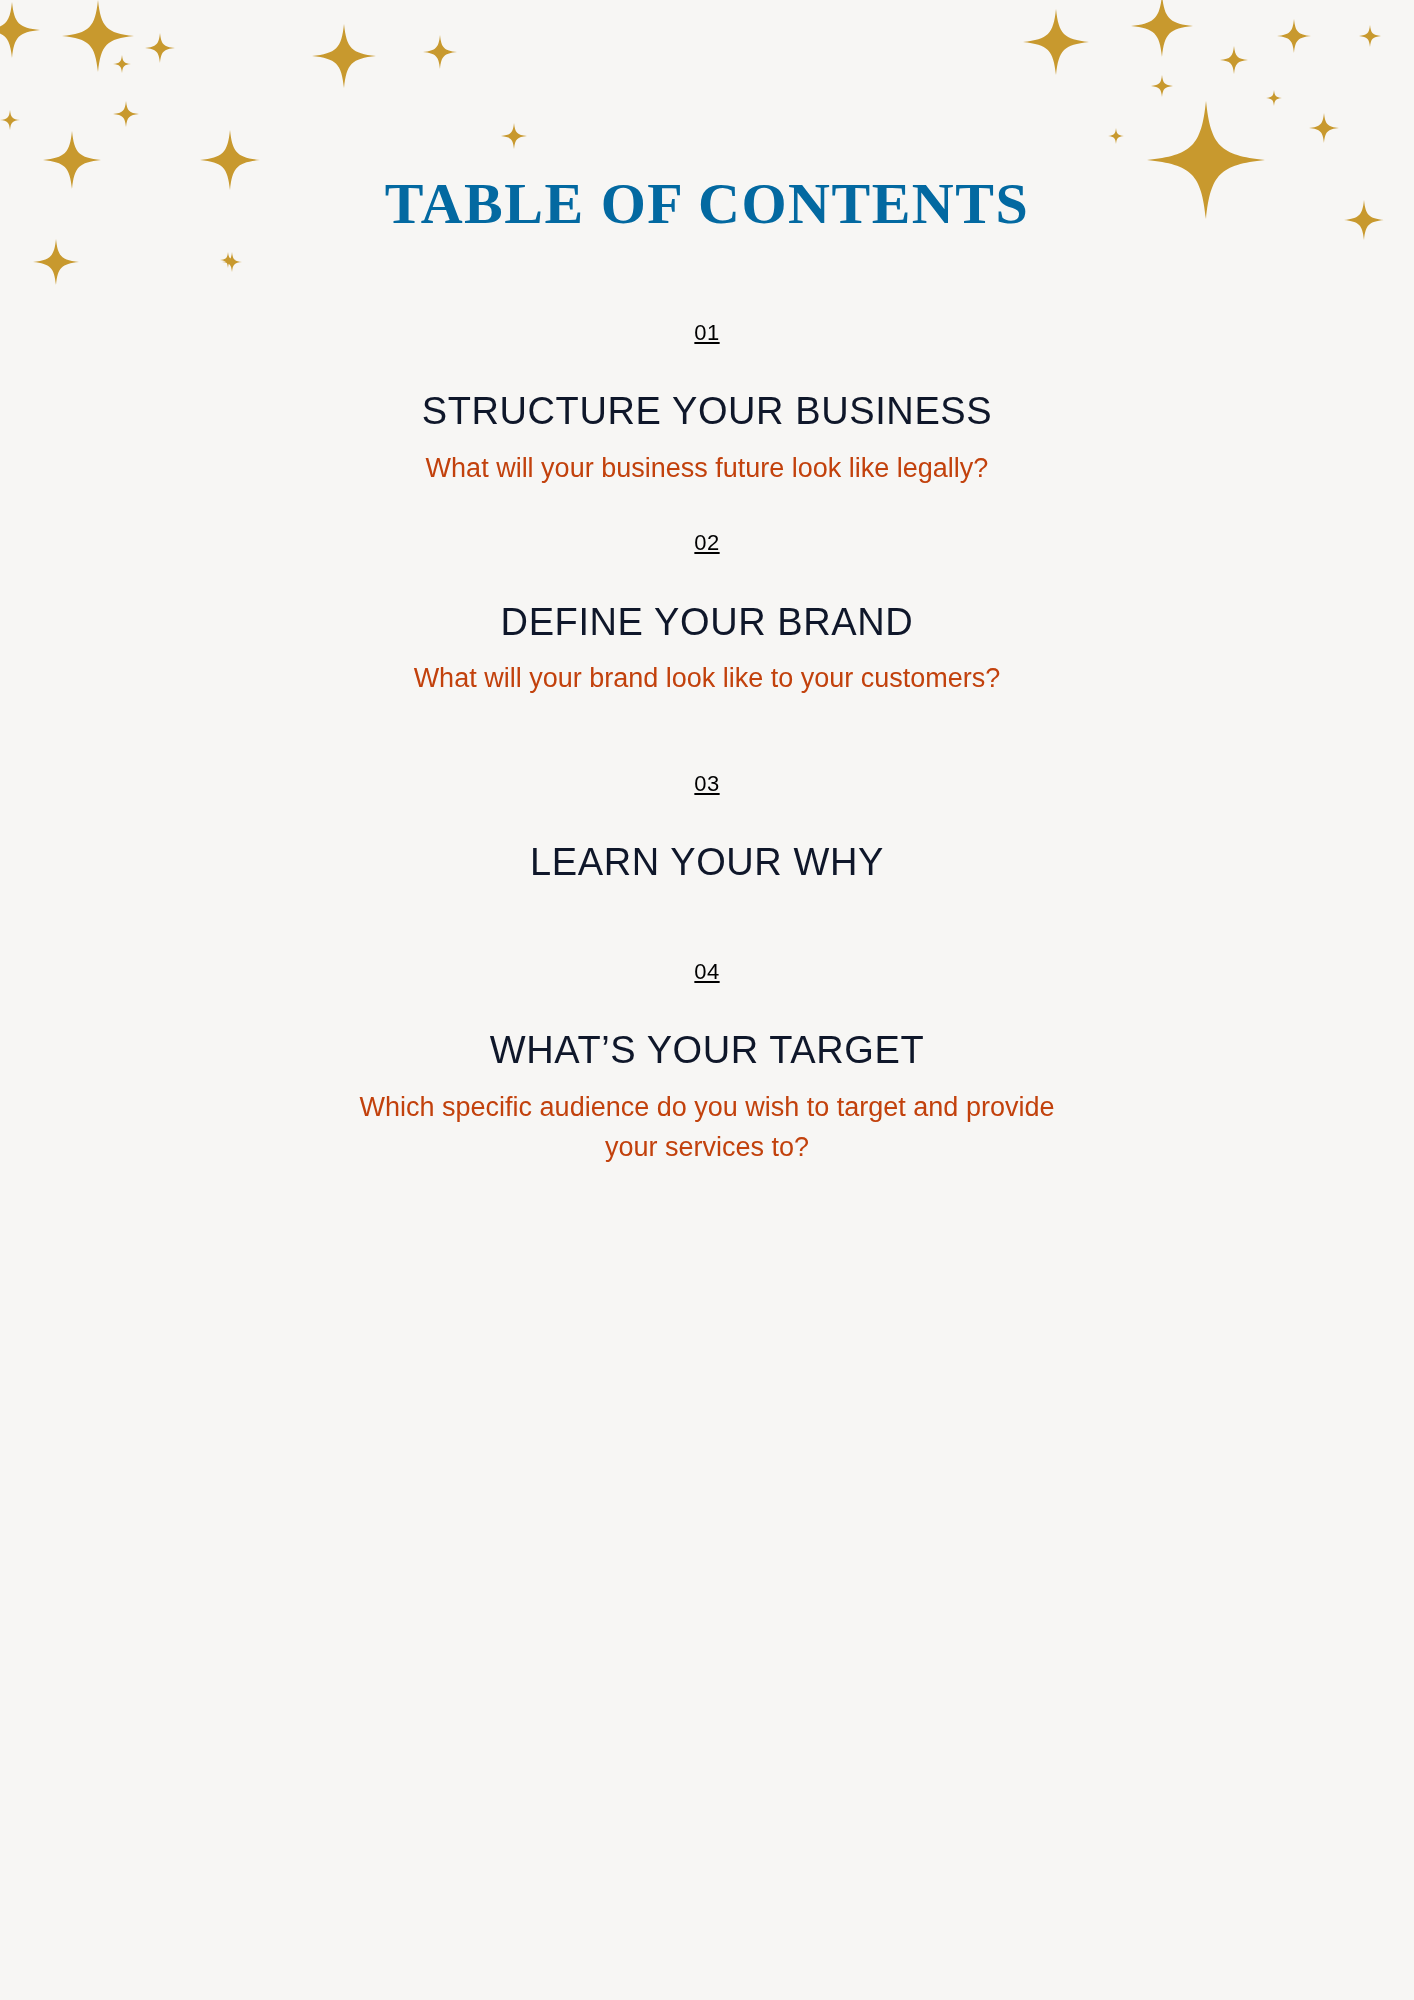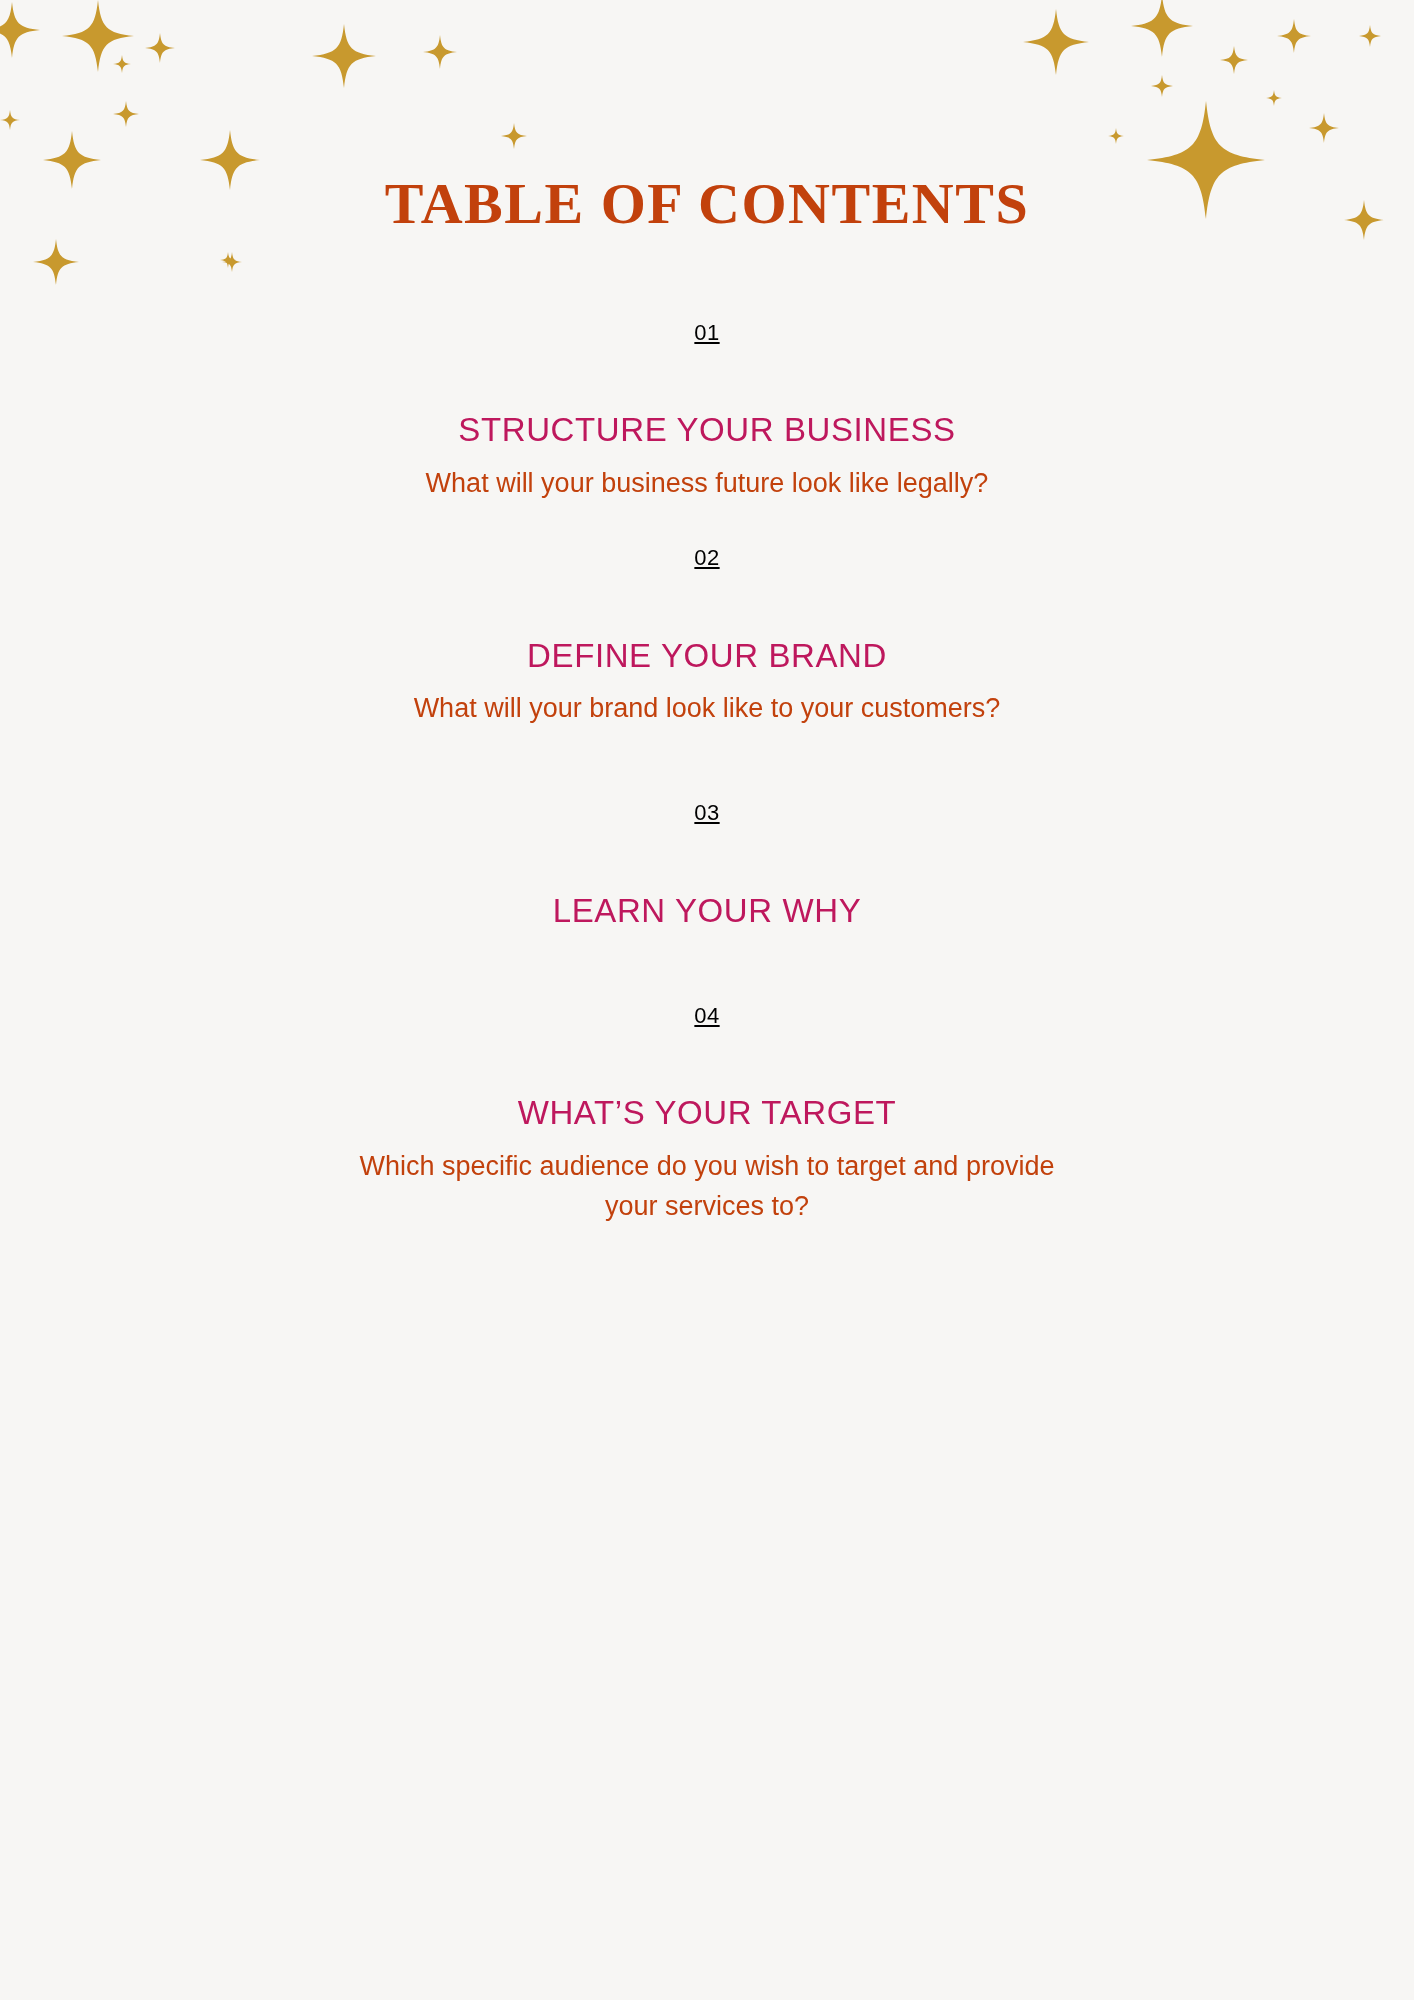--- a/index.html
+++ b/index.html
@@ -50,21 +50,21 @@
   .title {
     position: absolute;
     top: 136px;
     left: 0;
     width: 1414px;
     text-align: center;
     font-family: "Liberation Serif", serif;
     font-size: 58px;
     letter-spacing: 1.5px;
     line-height: 1;
-    color: #c2410c;
+    color: #0369a1;
     white-space: nowrap;
   }
 
   
   .contents {
     position: absolute;
     top: 320px;
     left: 0;
     width: 1414px;
   }
@@ -73,25 +73,25 @@
     text-align: center;
   }
   .entry-number {
     font-size: 22px;
     color: #000000;
     line-height: 1.2;
     letter-spacing: 0.4px;
     text-decoration: underline;
   }
   .entry-title {
-    font-size: 33px;
-    color: #be185d;
+    font-size: 38px;
+    color: #0f172a;
     letter-spacing: 0.6px;
     line-height: 1.25;
-    margin-top: 63px;
+    margin-top: 42px;
   }
   .entry-desc {
     font-size: 27px;
     color: #c2410c;
     line-height: 1.5;
     margin: 12px auto 0;
     max-width: 760px;
   }
   .entry-desc.narrow { max-width: 740px; }
 

